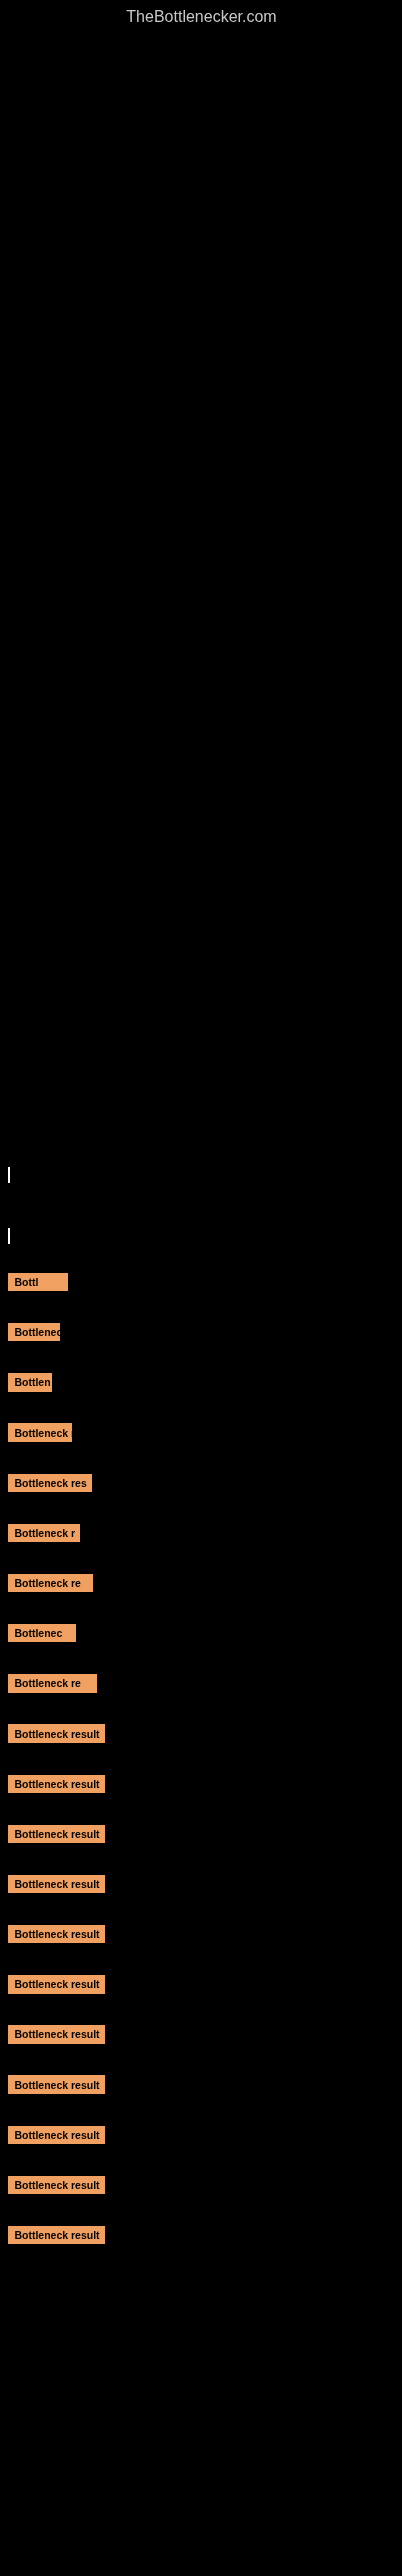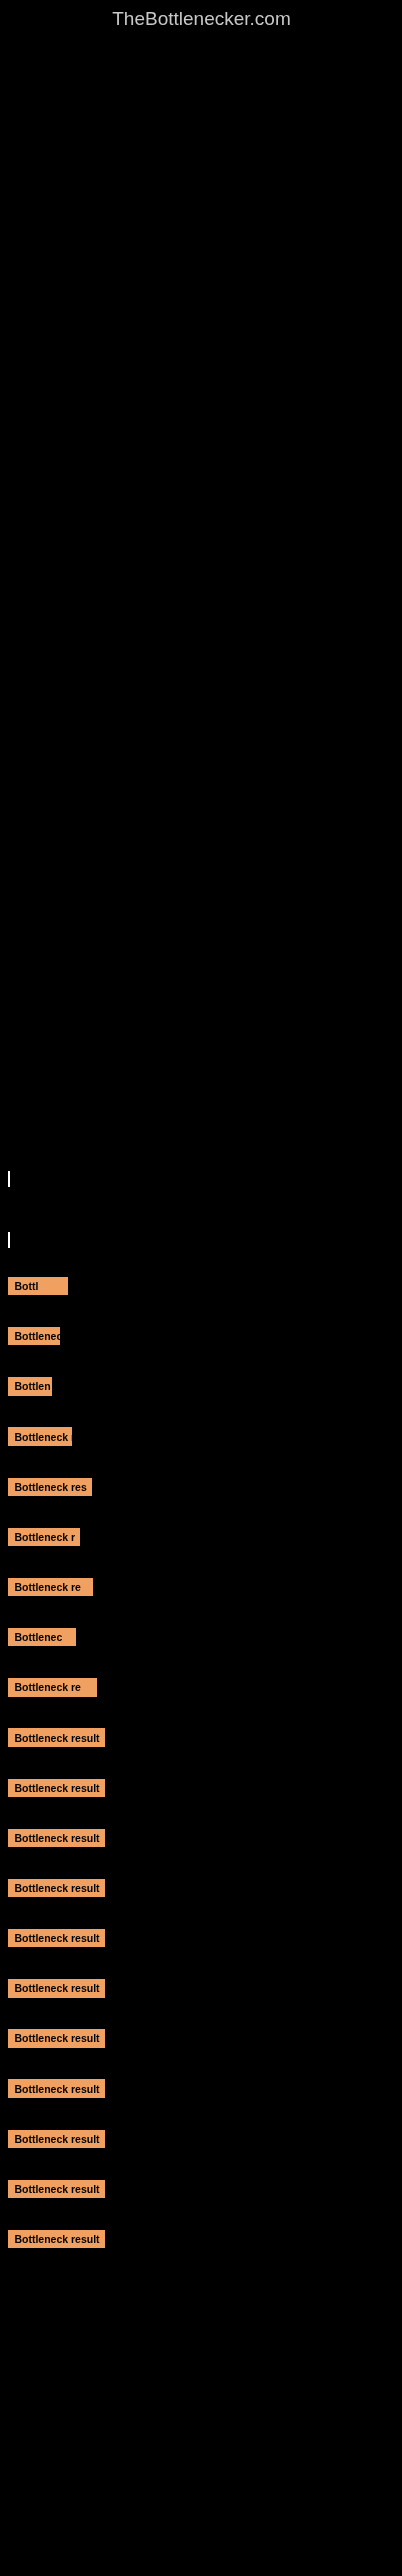--- a/index.html
+++ b/index.html
@@ -11,21 +11,21 @@
     body {
       background-color: #000000;
       width: 403px;
       min-height: 2576px;
       font-family: Arial, sans-serif;
       position: relative;
     }
 
     .site-title {
       color: #c8c8c8;
-      font-size: 19px;
+      font-size: 16px;
       text-align: center;
       padding-top: 8px;
       padding-bottom: 8px;
     }
 
     .black-area {
       background-color: #000000;
       width: 100%;
     }
 

